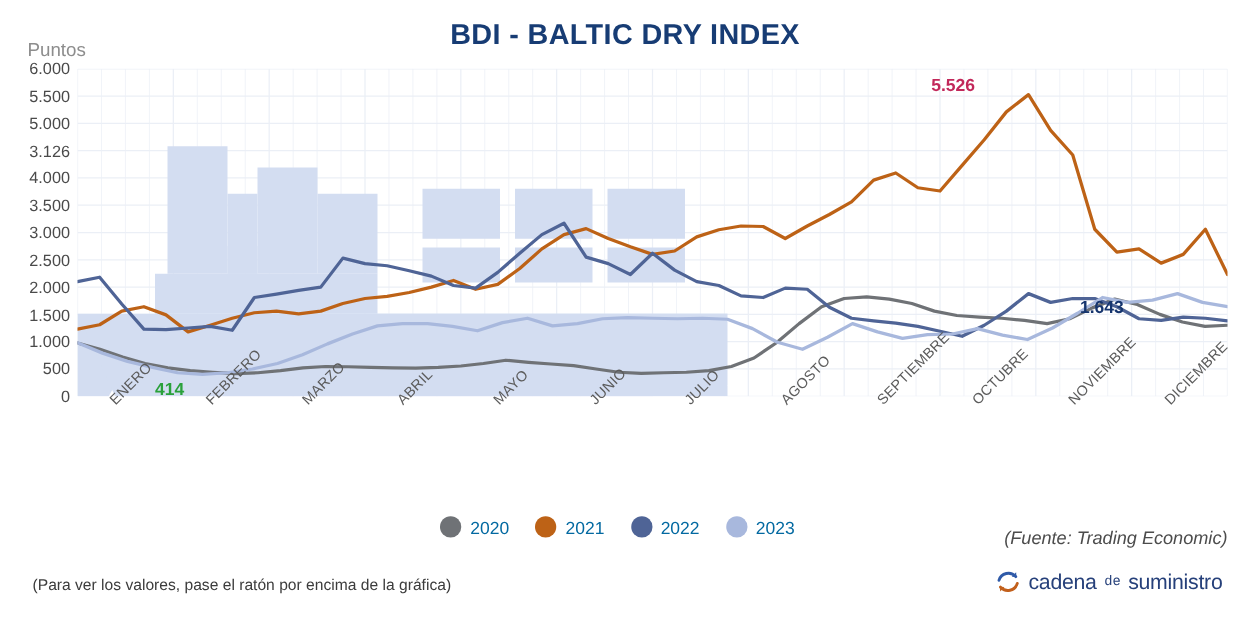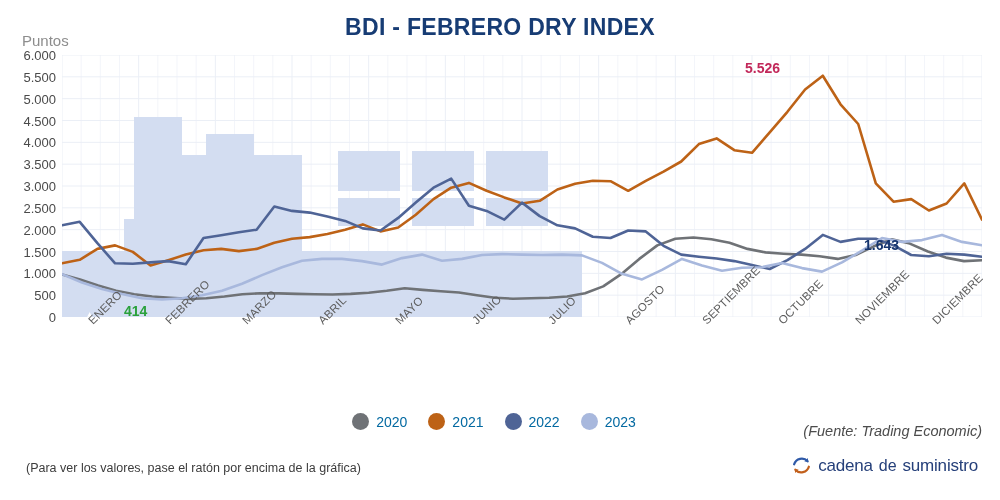--- a/index.html
+++ b/index.html
@@ -149,38 +149,39 @@
     display: flex;
     align-items: center;
     gap: 6px;
   }
   #brand-logo .brand-text {
     font-size: 17px;
     color: #26407a;
     letter-spacing: -0.2px;
   }
   #brand-logo .brand-de {
-    font-size: 16px;
+    font-size: 11px;
     color: #26407a;
+    font-family: Liberation Mono, monospace;
   }
 </style>
 </head>
 <body>
 
 <div id="page">
 
-  <div id="chart-title">BDI - FEBRERO DRY INDEX</div>
+  <div id="chart-title">BDI - BALTIC DRY INDEX</div>
 
   <div id="y-axis-unit">Puntos</div>
 
   <div id="y-ticks">
       <div class="y-tick-label" style="top: 0px;">6.000</div>
       <div class="y-tick-label" style="top: 21.8333px;">5.500</div>
       <div class="y-tick-label" style="top: 43.6667px;">5.000</div>
-      <div class="y-tick-label" style="top: 65.5px;">4.500</div>
+      <div class="y-tick-label" style="top: 65.5px;">3.126</div>
       <div class="y-tick-label" style="top: 87.3333px;">4.000</div>
       <div class="y-tick-label" style="top: 109.167px;">3.500</div>
       <div class="y-tick-label" style="top: 131px;">3.000</div>
       <div class="y-tick-label" style="top: 152.833px;">2.500</div>
       <div class="y-tick-label" style="top: 174.667px;">2.000</div>
       <div class="y-tick-label" style="top: 196.5px;">1.500</div>
       <div class="y-tick-label" style="top: 218.333px;">1.000</div>
       <div class="y-tick-label" style="top: 240.167px;">500</div>
       <div class="y-tick-label" style="top: 262px;">0</div>
     </div>

